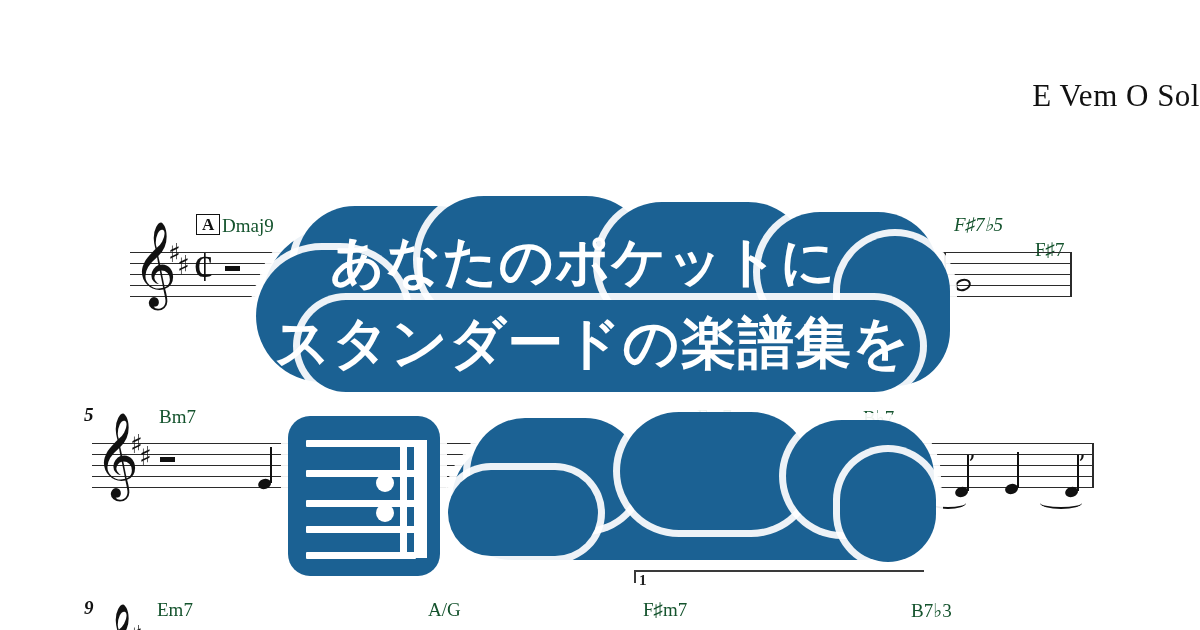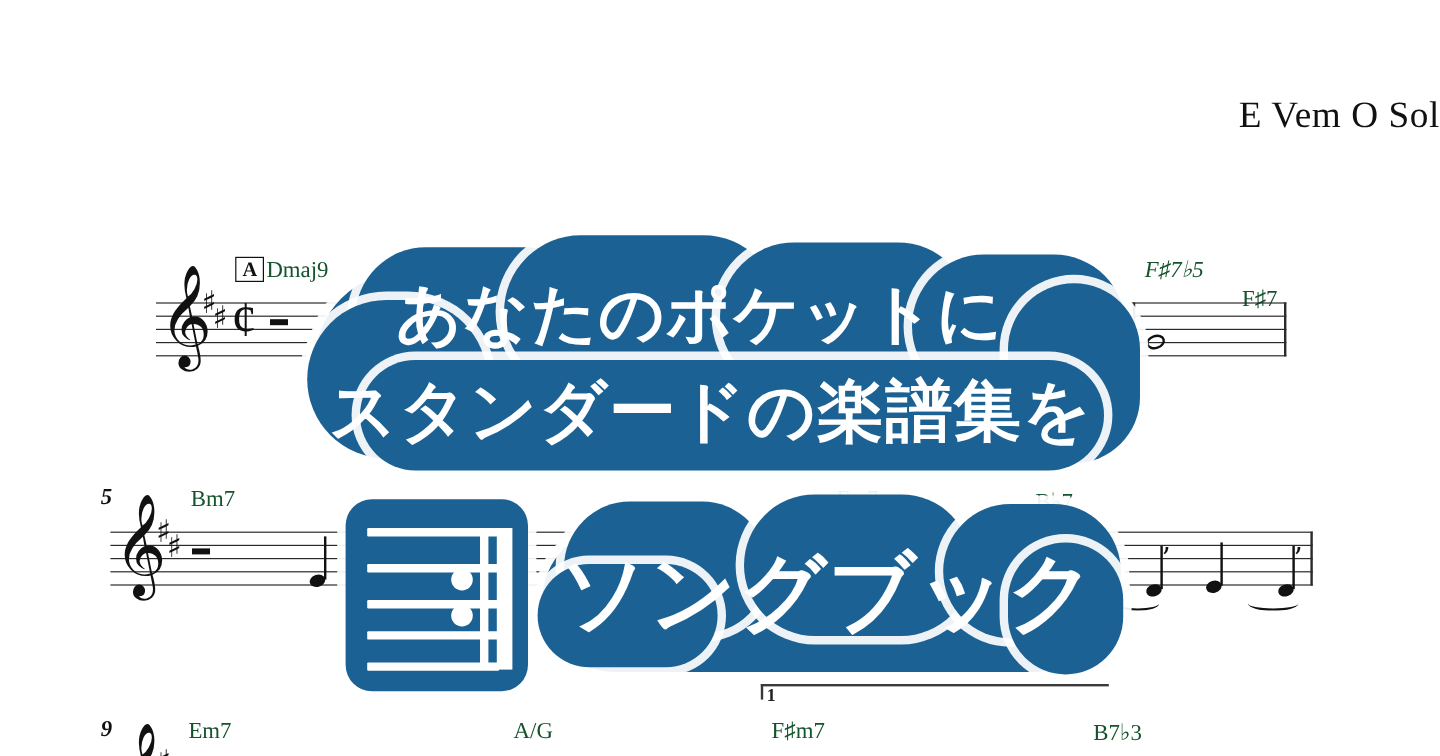--- a/index.html
+++ b/index.html
@@ -262,15 +262,14 @@
       <div class="lln" style="left:18px;top:54px;width:110px;"></div>
       <div class="lln" style="left:18px;top:84px;width:110px;"></div>
       <div class="lln" style="left:18px;top:110px;width:110px;"></div>
       <div class="lln" style="left:18px;top:136px;width:110px;"></div>
       <div class="ldot" style="left:88px;top:58px;width:18px;height:18px;"></div>
       <div class="ldot" style="left:88px;top:88px;width:18px;height:18px;"></div>
       <div class="lthin" style="left:112px;top:24px;width:7px;height:118px;"></div>
       <div class="lthick" style="left:126px;top:24px;width:13px;height:118px;"></div>
     </div>
 
-    <div class="ovl-text" style="left:466px;top:446px;font-size:72px;">ソングブック</div>
   </div>
 </div>
 
 </body></html>

